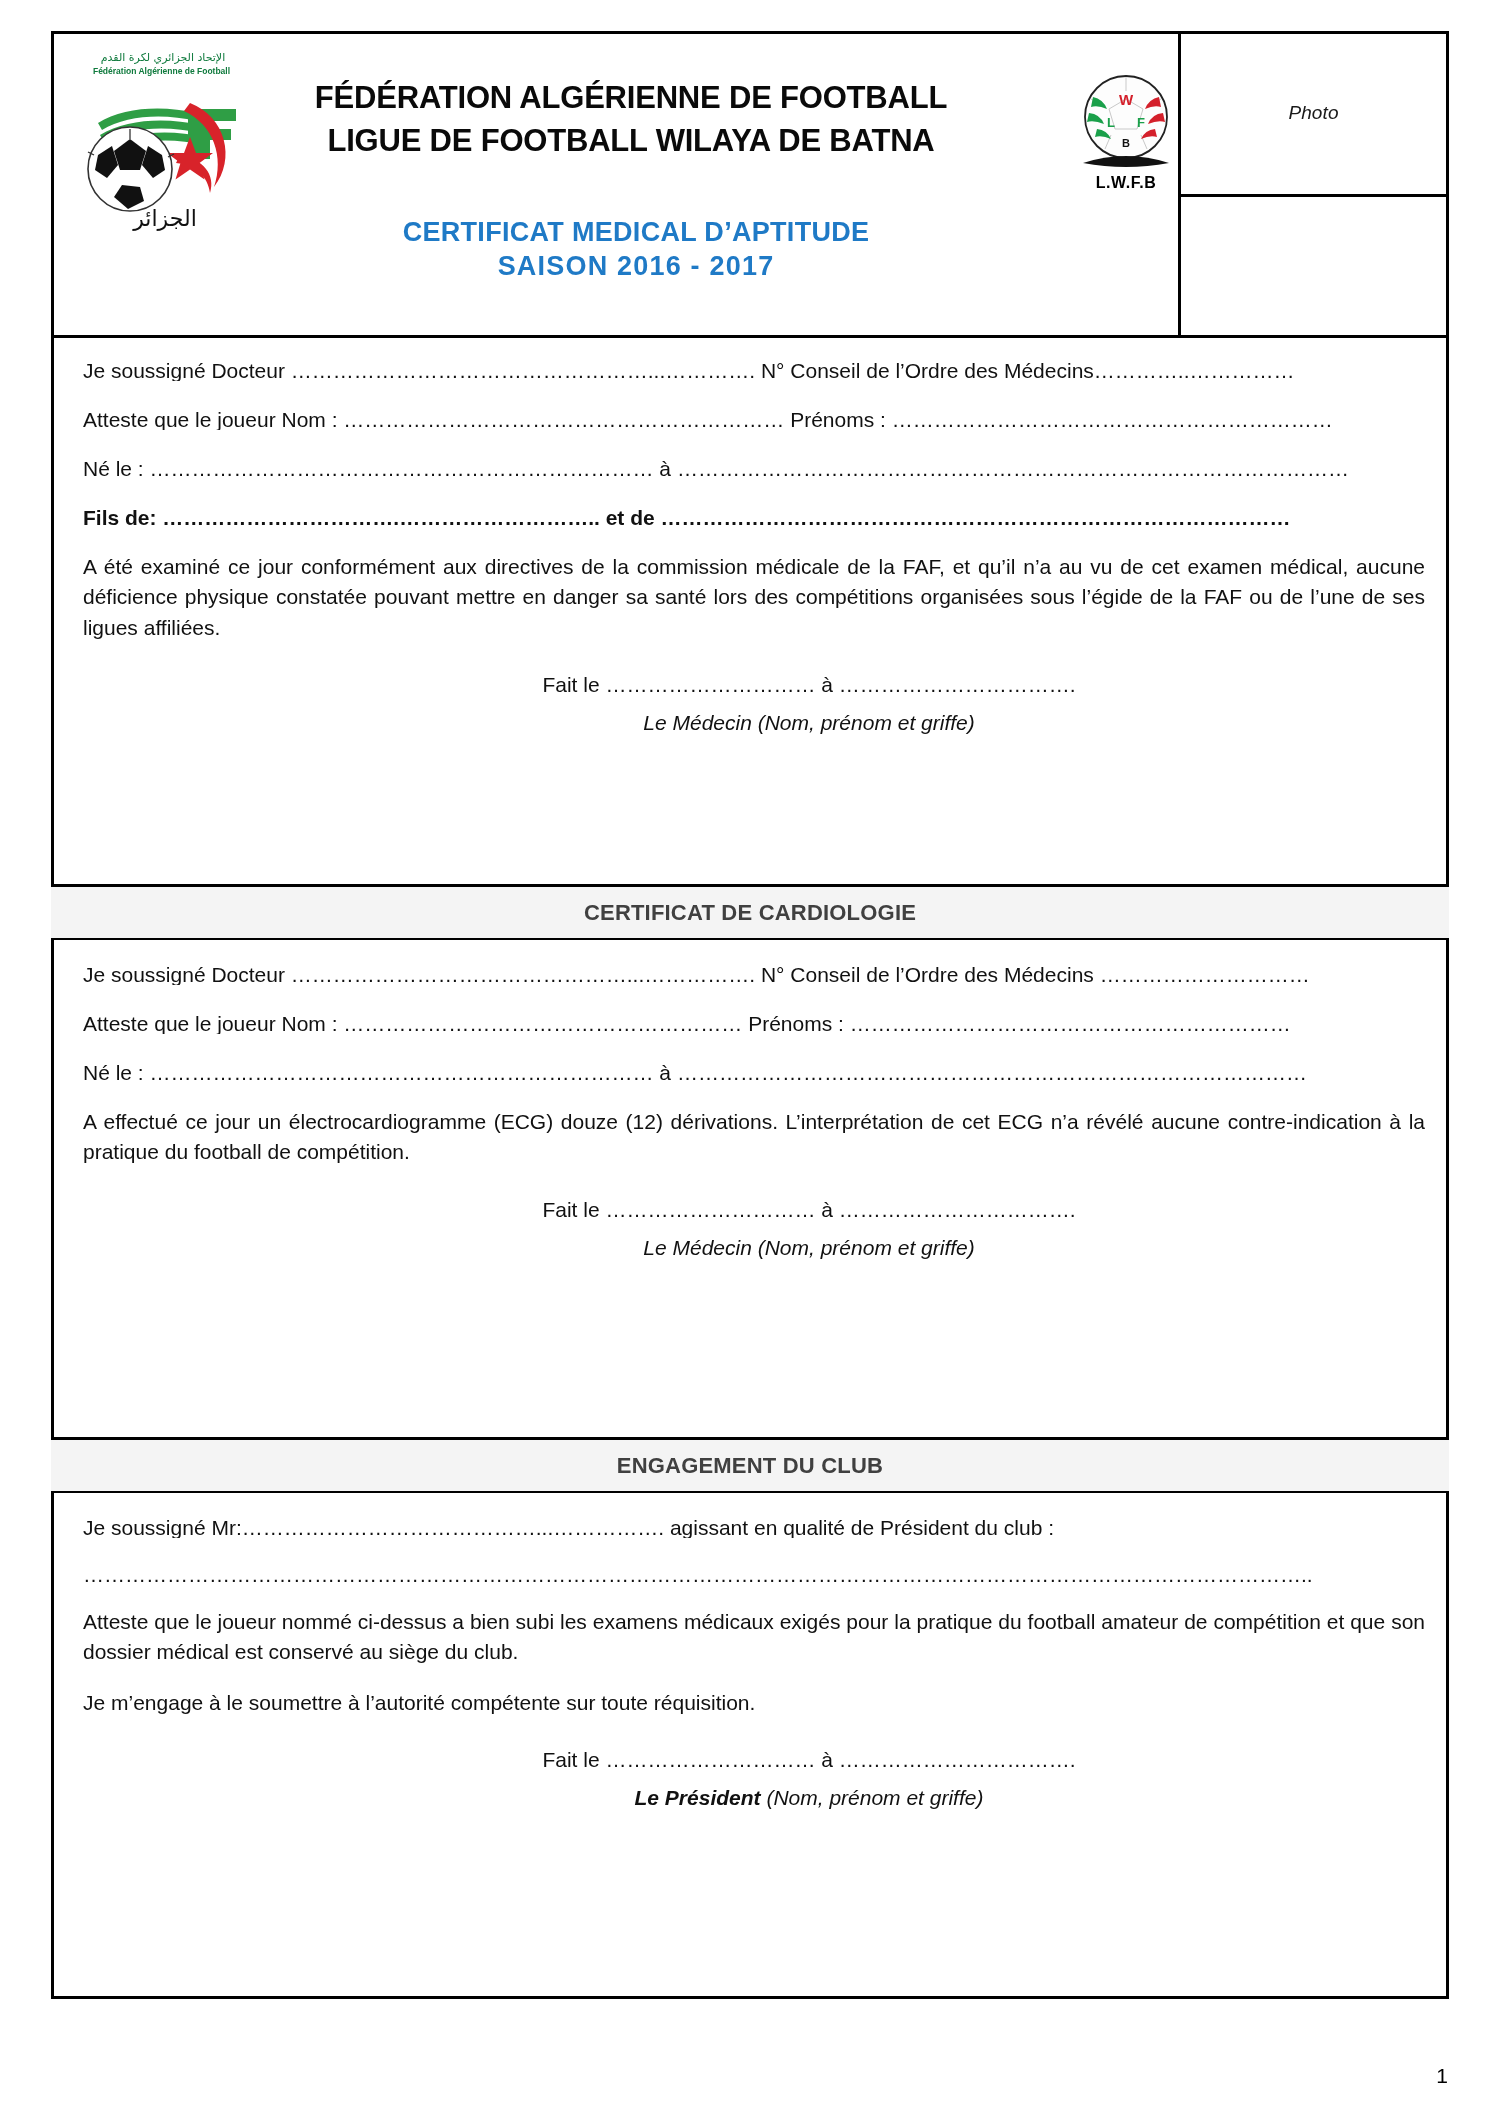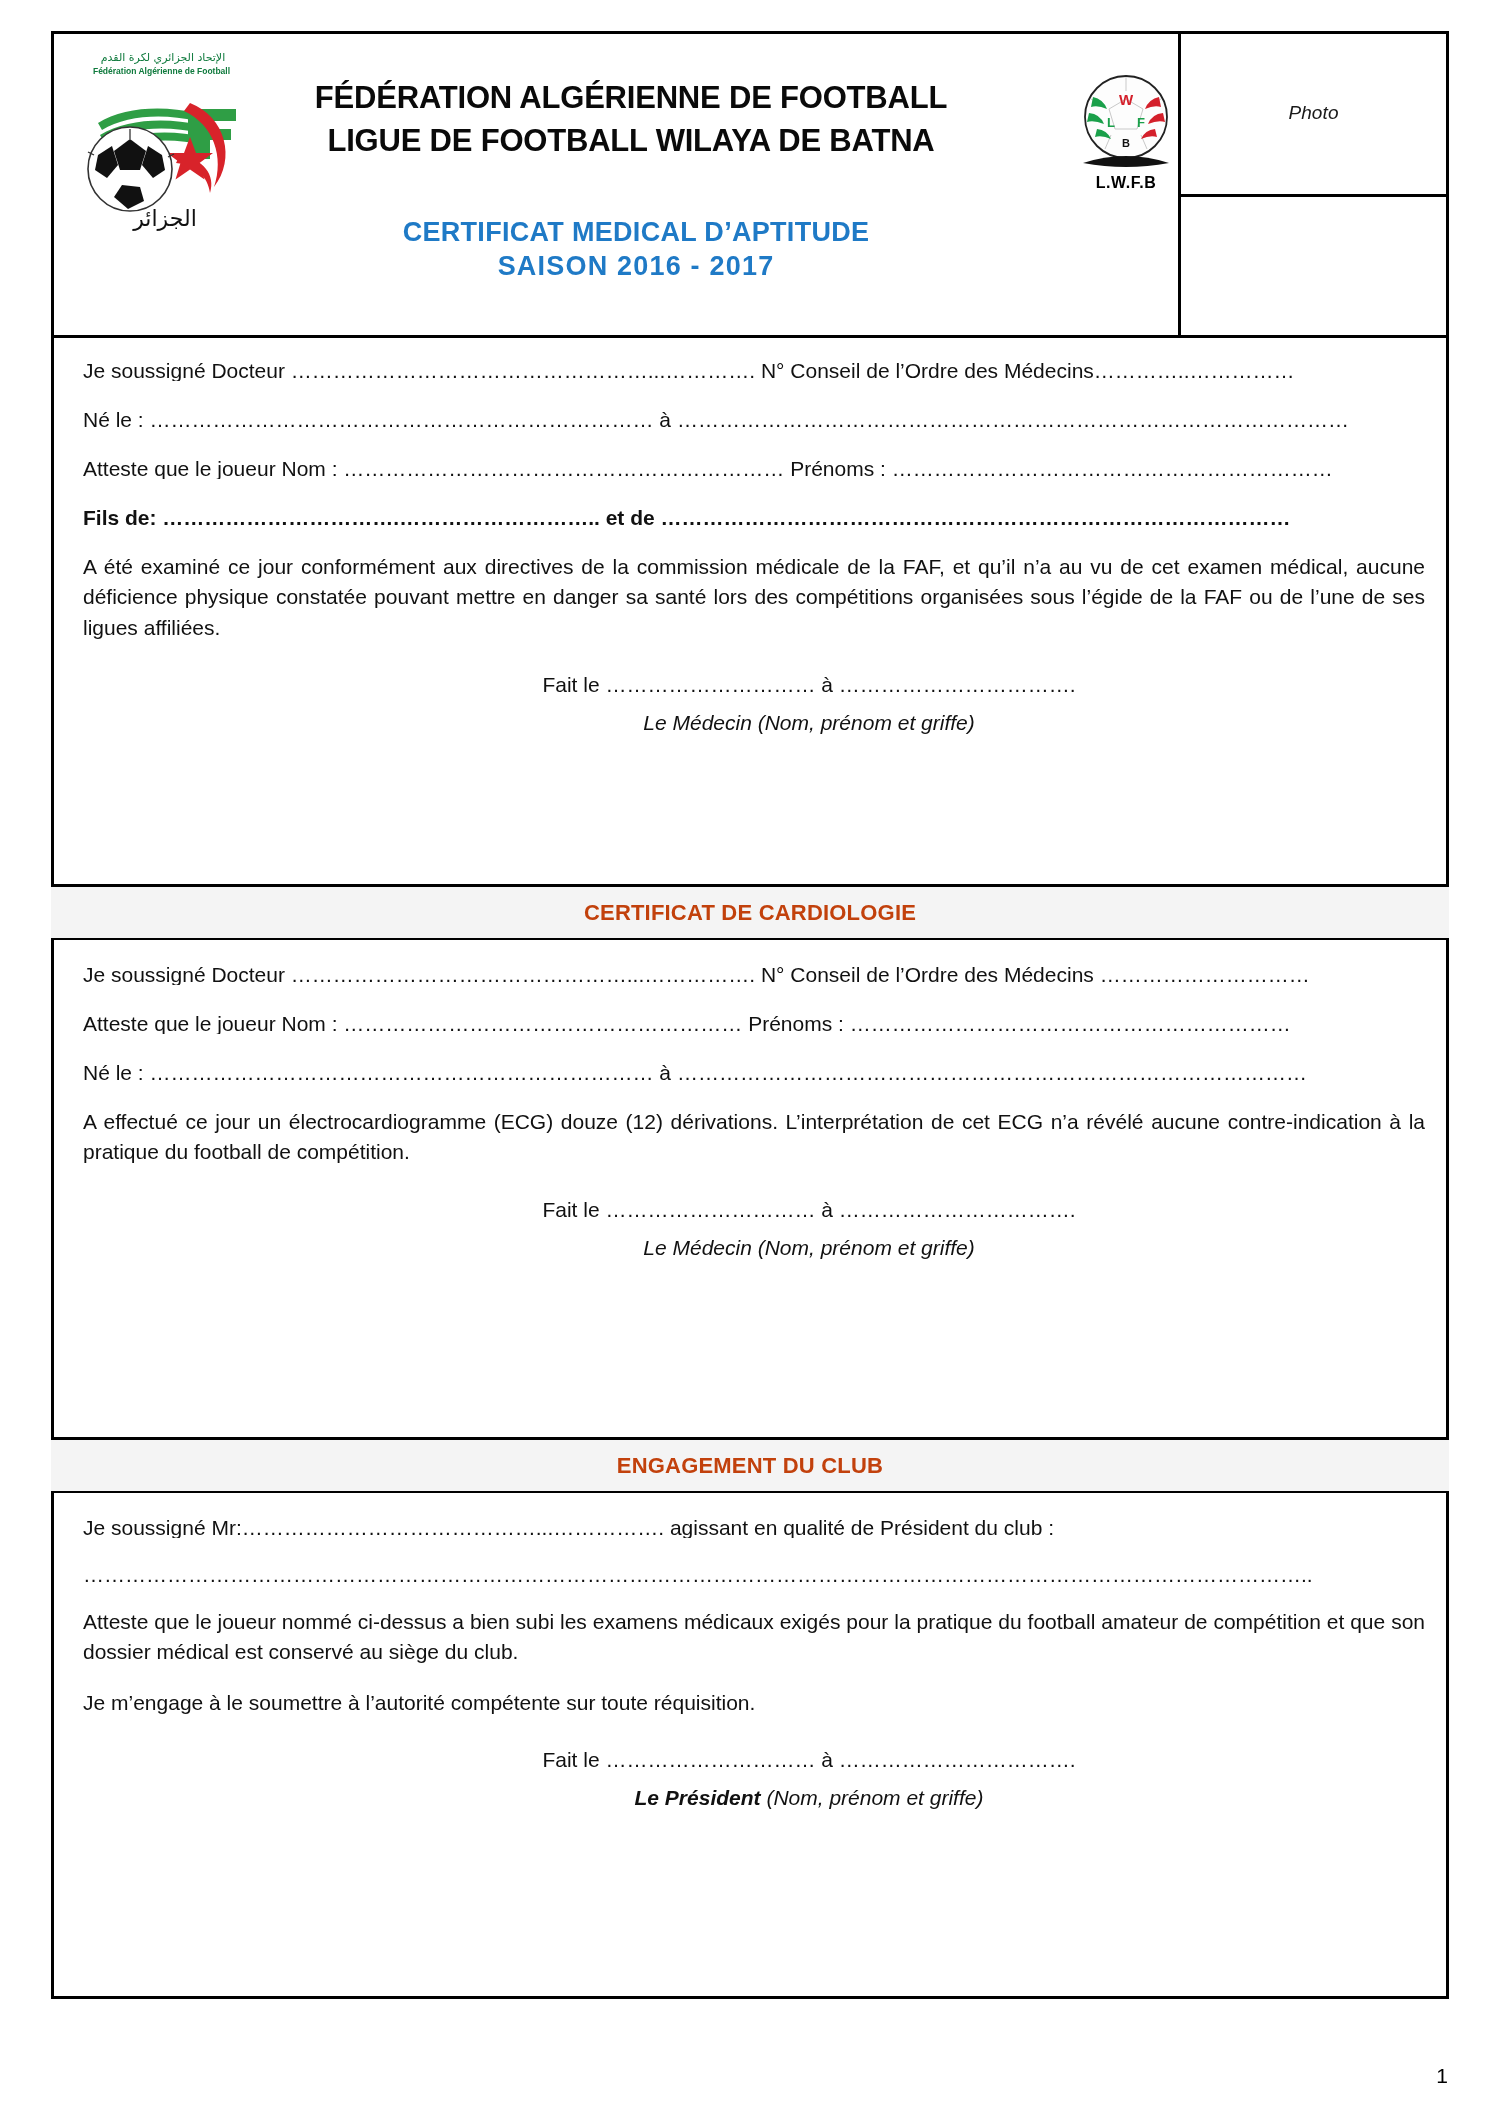--- a/index.html
+++ b/index.html
@@ -188,21 +188,21 @@
     background: #f4f4f4;
     box-sizing: border-box;
     display: flex;
     align-items: center;
     justify-content: center;
   }
   .band-title {
     font-size: 22px;
     font-weight: bold;
     letter-spacing: 0.2px;
-    color: #c2410c;
+    color: #404040;
   }
 
   .content {
     position: absolute;
     left: 4px;
     width: 100%;
     box-sizing: border-box;
     padding: 0 20px 0 20px;
   }
 
@@ -332,22 +332,22 @@
     <div class="header-right">
       <div class="photo-cell">
         <span class="cell-label">Photo</span>
       </div>
     </div>
   </div>
 
   <div class="section" style="top:338px; height:545px;">
     <div class="content" style="top:0;">
       <div class="fline" style="margin-top:22px; padding-left:8px;">Je soussigné Docteur ……………………………………………...…………. N° Conseil de l’Ordre des Médecins…………..……………</div>
+      <div class="fline" style="margin-top:28px; padding-left:8px;">Atteste que le joueur Nom : ……………………………………………………… Prénoms : ………………………………………………………</div>
       <div class="fline" style="margin-top:28px; padding-left:8px;">Né le : ……………………………………………………………… à ……………………………………………………………………………………</div>
-      <div class="fline" style="margin-top:28px; padding-left:8px;">Atteste que le joueur Nom : ……………………………………………………… Prénoms : ………………………………………………………</div>
       <div class="fline bold" style="margin-top:28px; padding-left:8px;">Fils de: …………………………….……………………….. et de ………………………………………………………………………………</div>
       <div class="para" style="margin-top:24px; padding:0 8px 0 8px;">A été examiné ce jour conformément aux directives de la commission médicale de la FAF, et qu’il n’a au vu de cet examen médical, aucune déficience physique constatée pouvant mettre en danger sa santé lors des compétitions organisées sous l’égide de la FAF ou de l’une de ses ligues affiliées.</div>
       <div class="sign-line" style="margin-top:30px;">Fait le ………………………… à …………………………….</div>
       <div class="sign-role" style="margin-top:14px;">Le Médecin (Nom, prénom et griffe)</div>
     </div>
   </div>
 
   <div class="section-divider" style="top:884px;"></div>
   <div class="band" style="top:887px;">
     <span class="band-title">CERTIFICAT DE CARDIOLOGIE</span>

